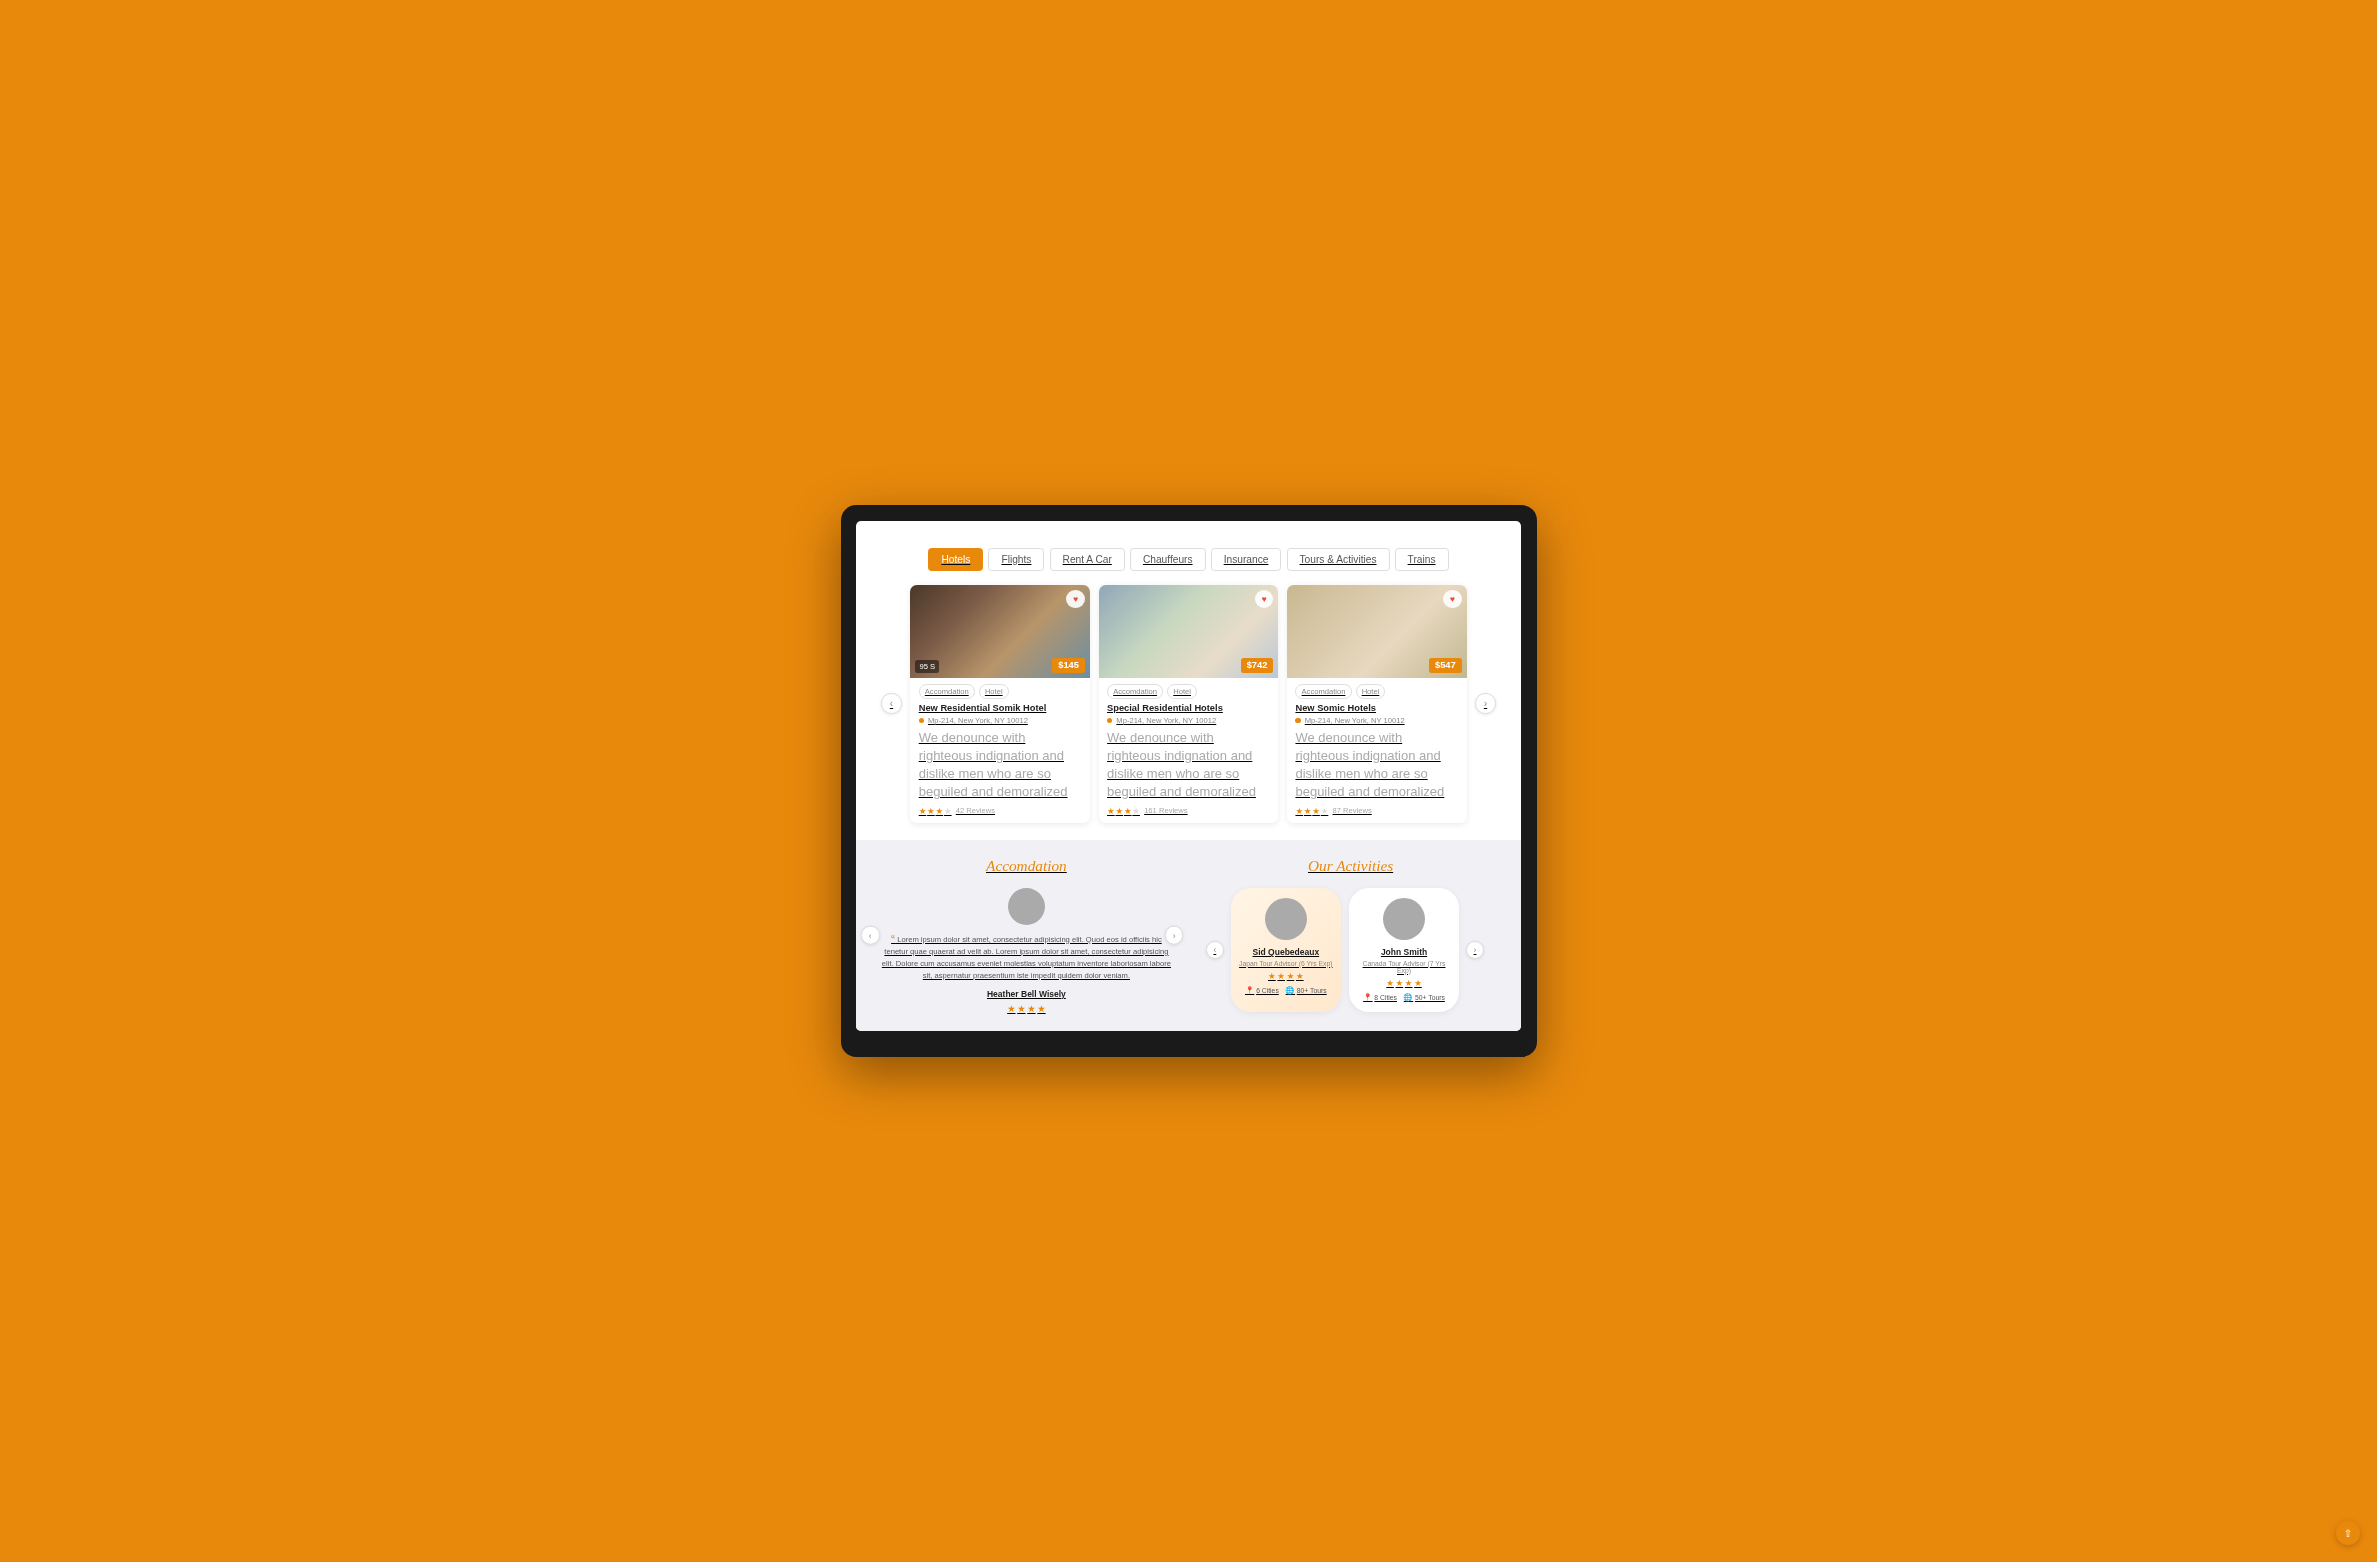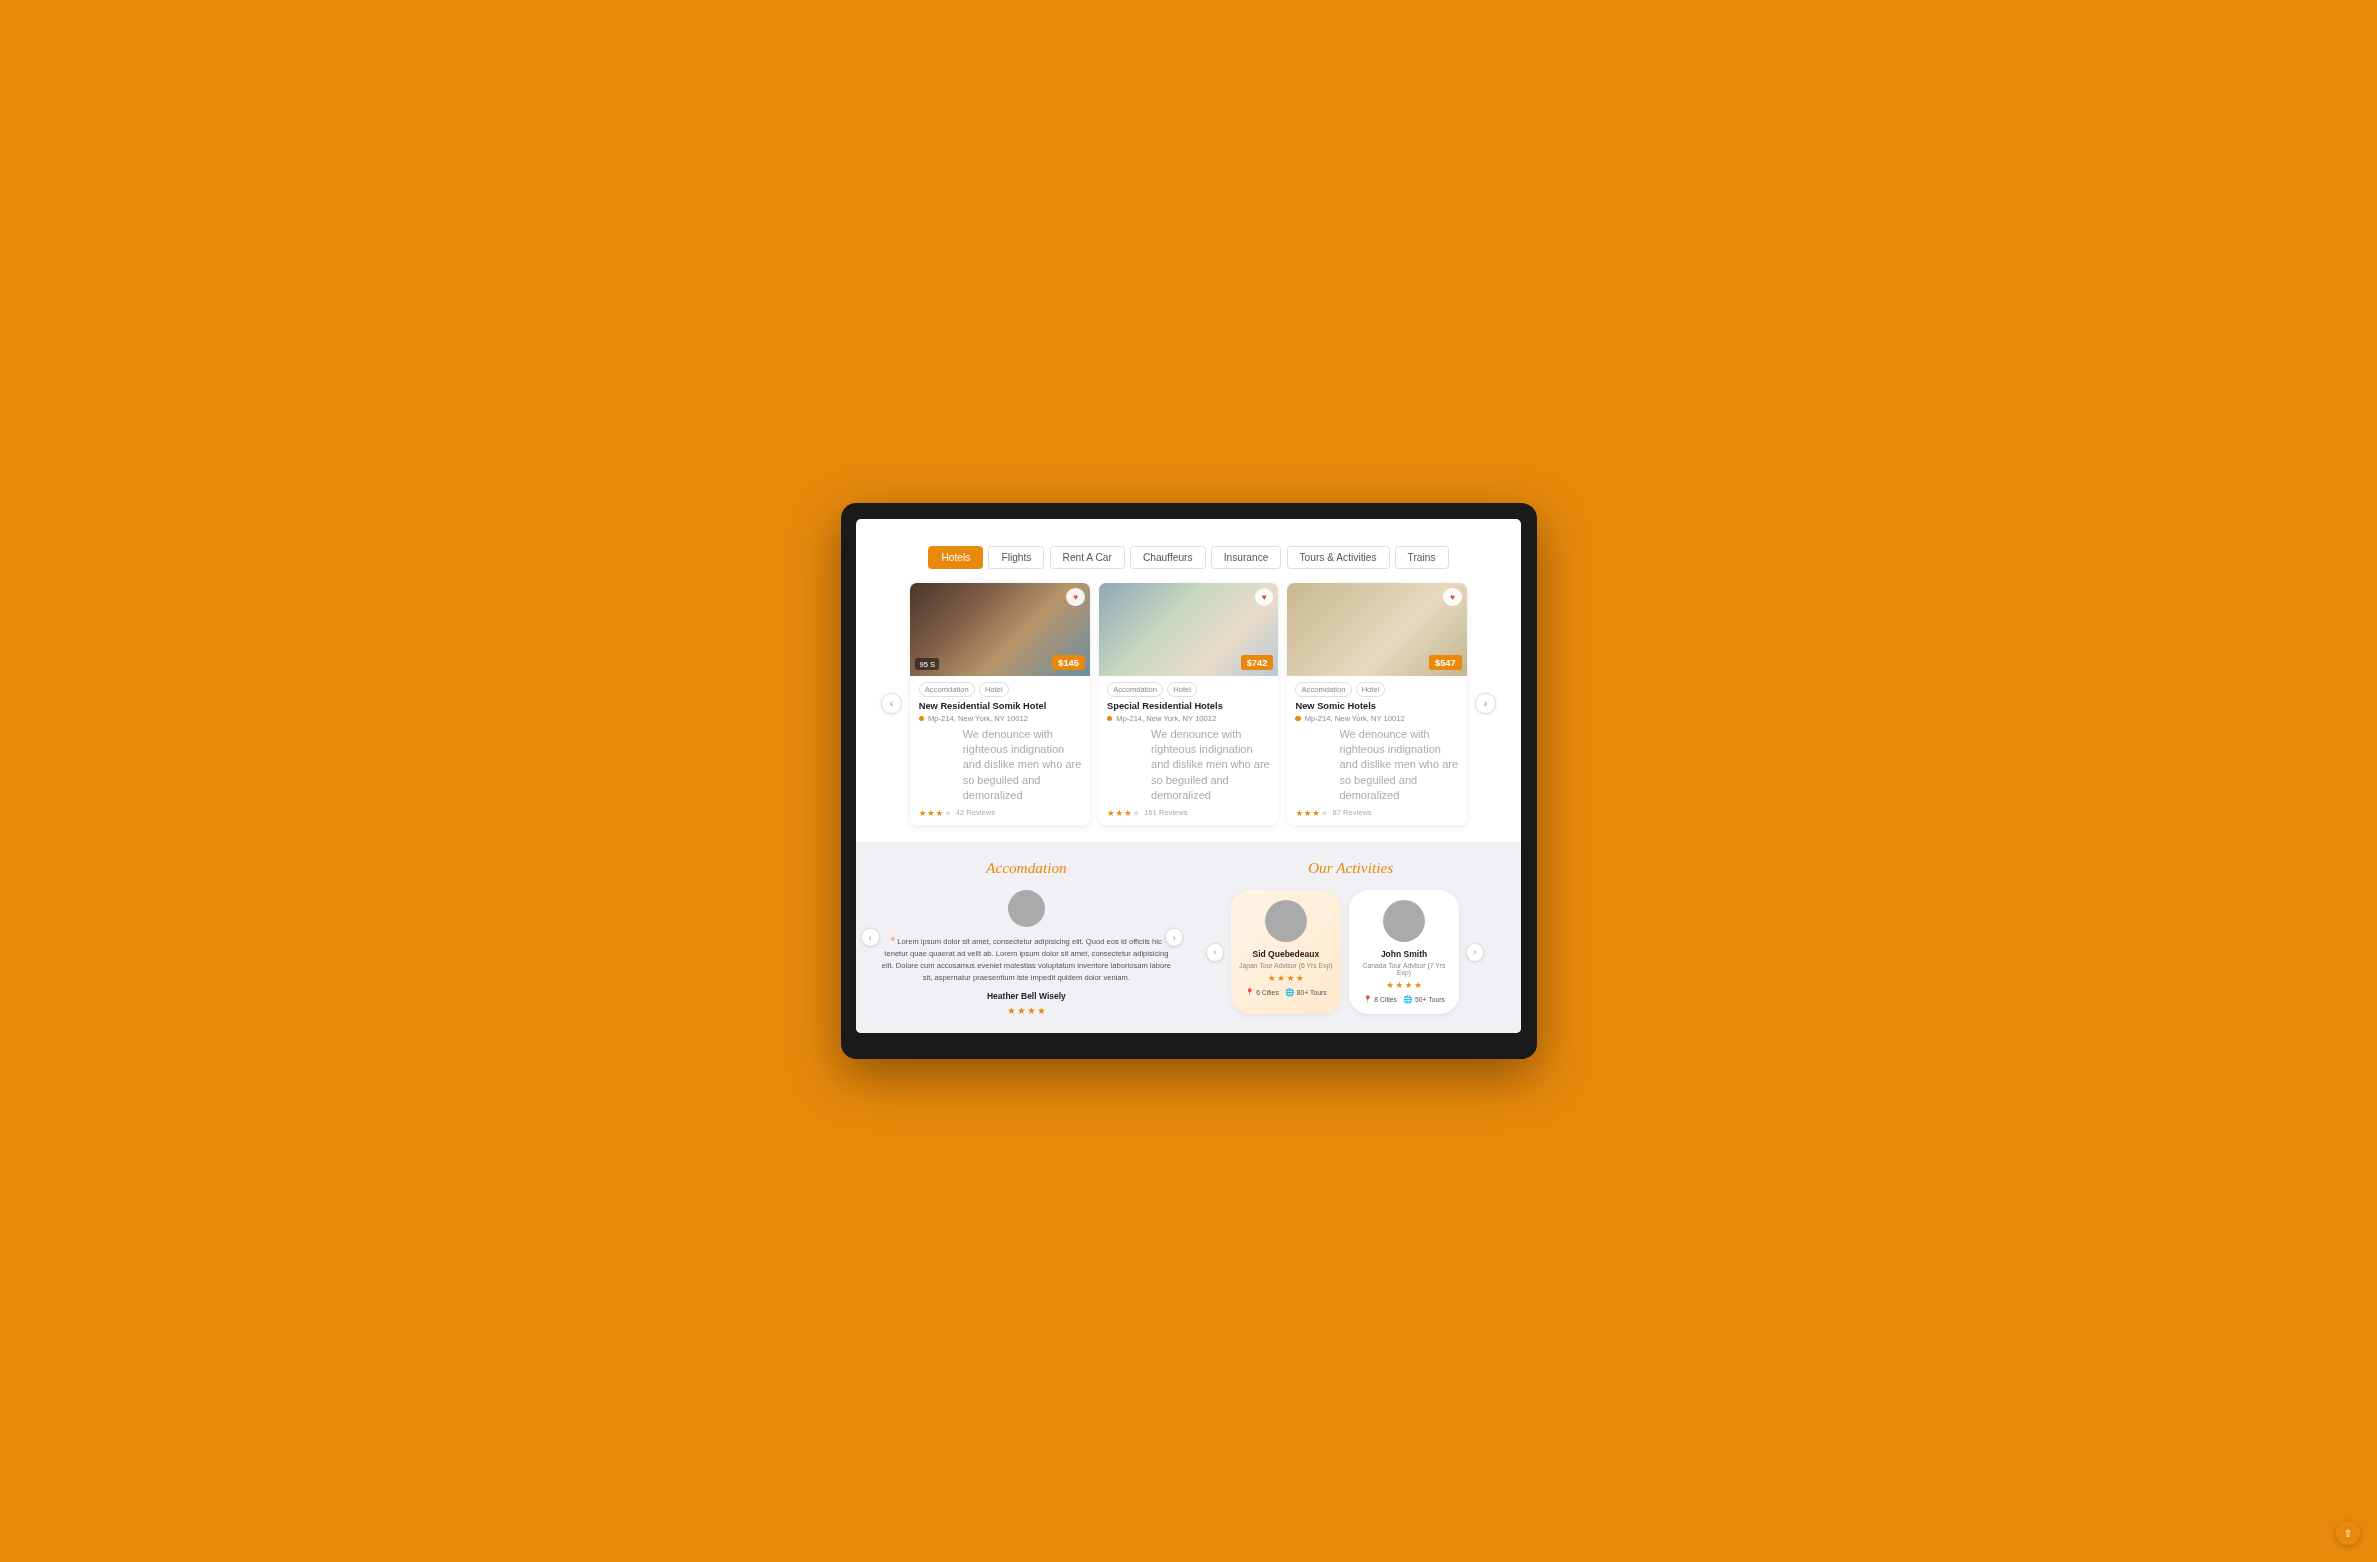--- a/index.html
+++ b/index.html
@@ -10,20 +10,21 @@
       justify-content: center;
       min-height: 100vh;
       font-family: Arial, sans-serif;
     }
     .laptop-outer {
       background: #1a1a1a;
       border-radius: 15.3px;
       padding: 15.3px 15.3px 25.5px 15.3px;
       width: 696px;
       box-shadow: 0 17px 51px rgba(0,0,0,0.4);
+      text-decoration: underline;
     }
     .laptop-screen {
       background: #f5f5f5;
       border-radius: 5.1px;
       overflow: hidden;
     }
     .page-content {
       background: #fff;
       padding: 17px 0 0 0;
     }
@@ -155,25 +156,24 @@
     }
     .hotel-location {
       display: flex;
       align-items: center;
       gap: 2.5px;
       font-size: 7.6px;
       color: #888;
       margin-bottom: 3.4px;
     }
     .hotel-desc {
-      font-size: 11px;
+      font-size: 13px;
       color: #aaa;
       line-height: 1.4;
       margin-bottom: 4.2px;
-      margin-left: 44px;
     }
     .hotel-rating {
       display: flex;
       align-items: center;
       gap: 4.2px;
     }
     .stars {
       display: flex;
       gap: 0.8px;
     }

